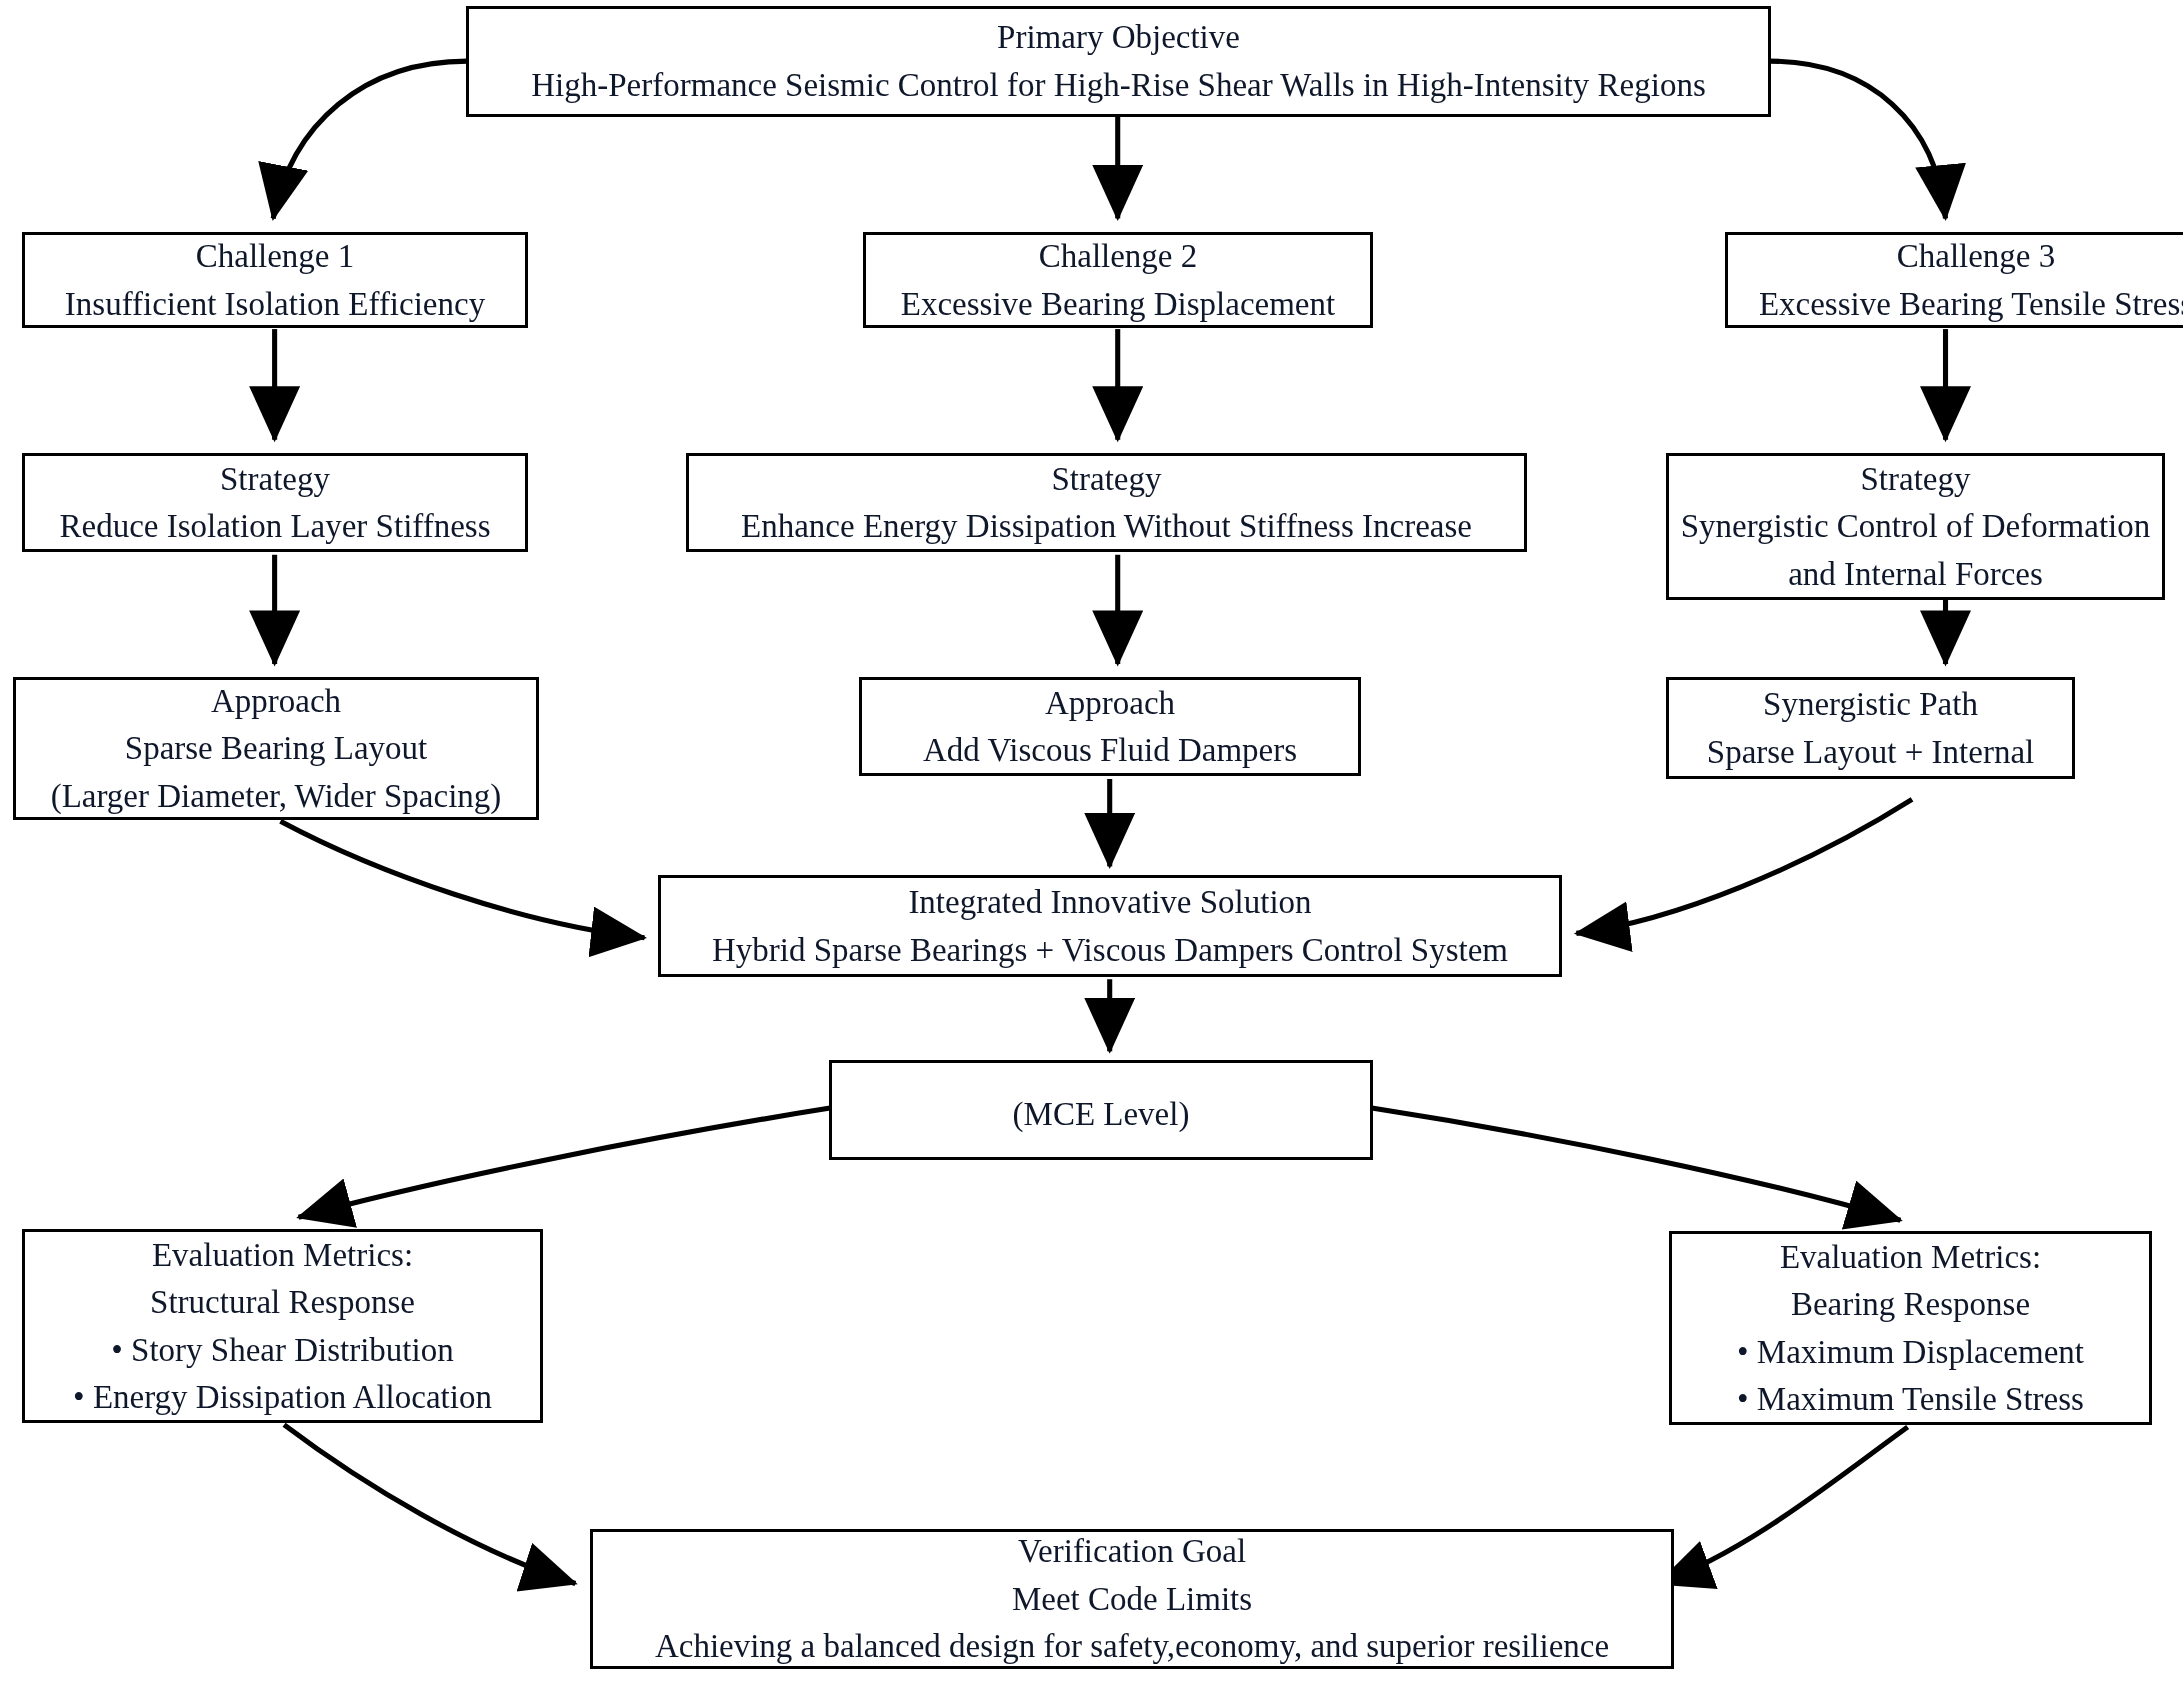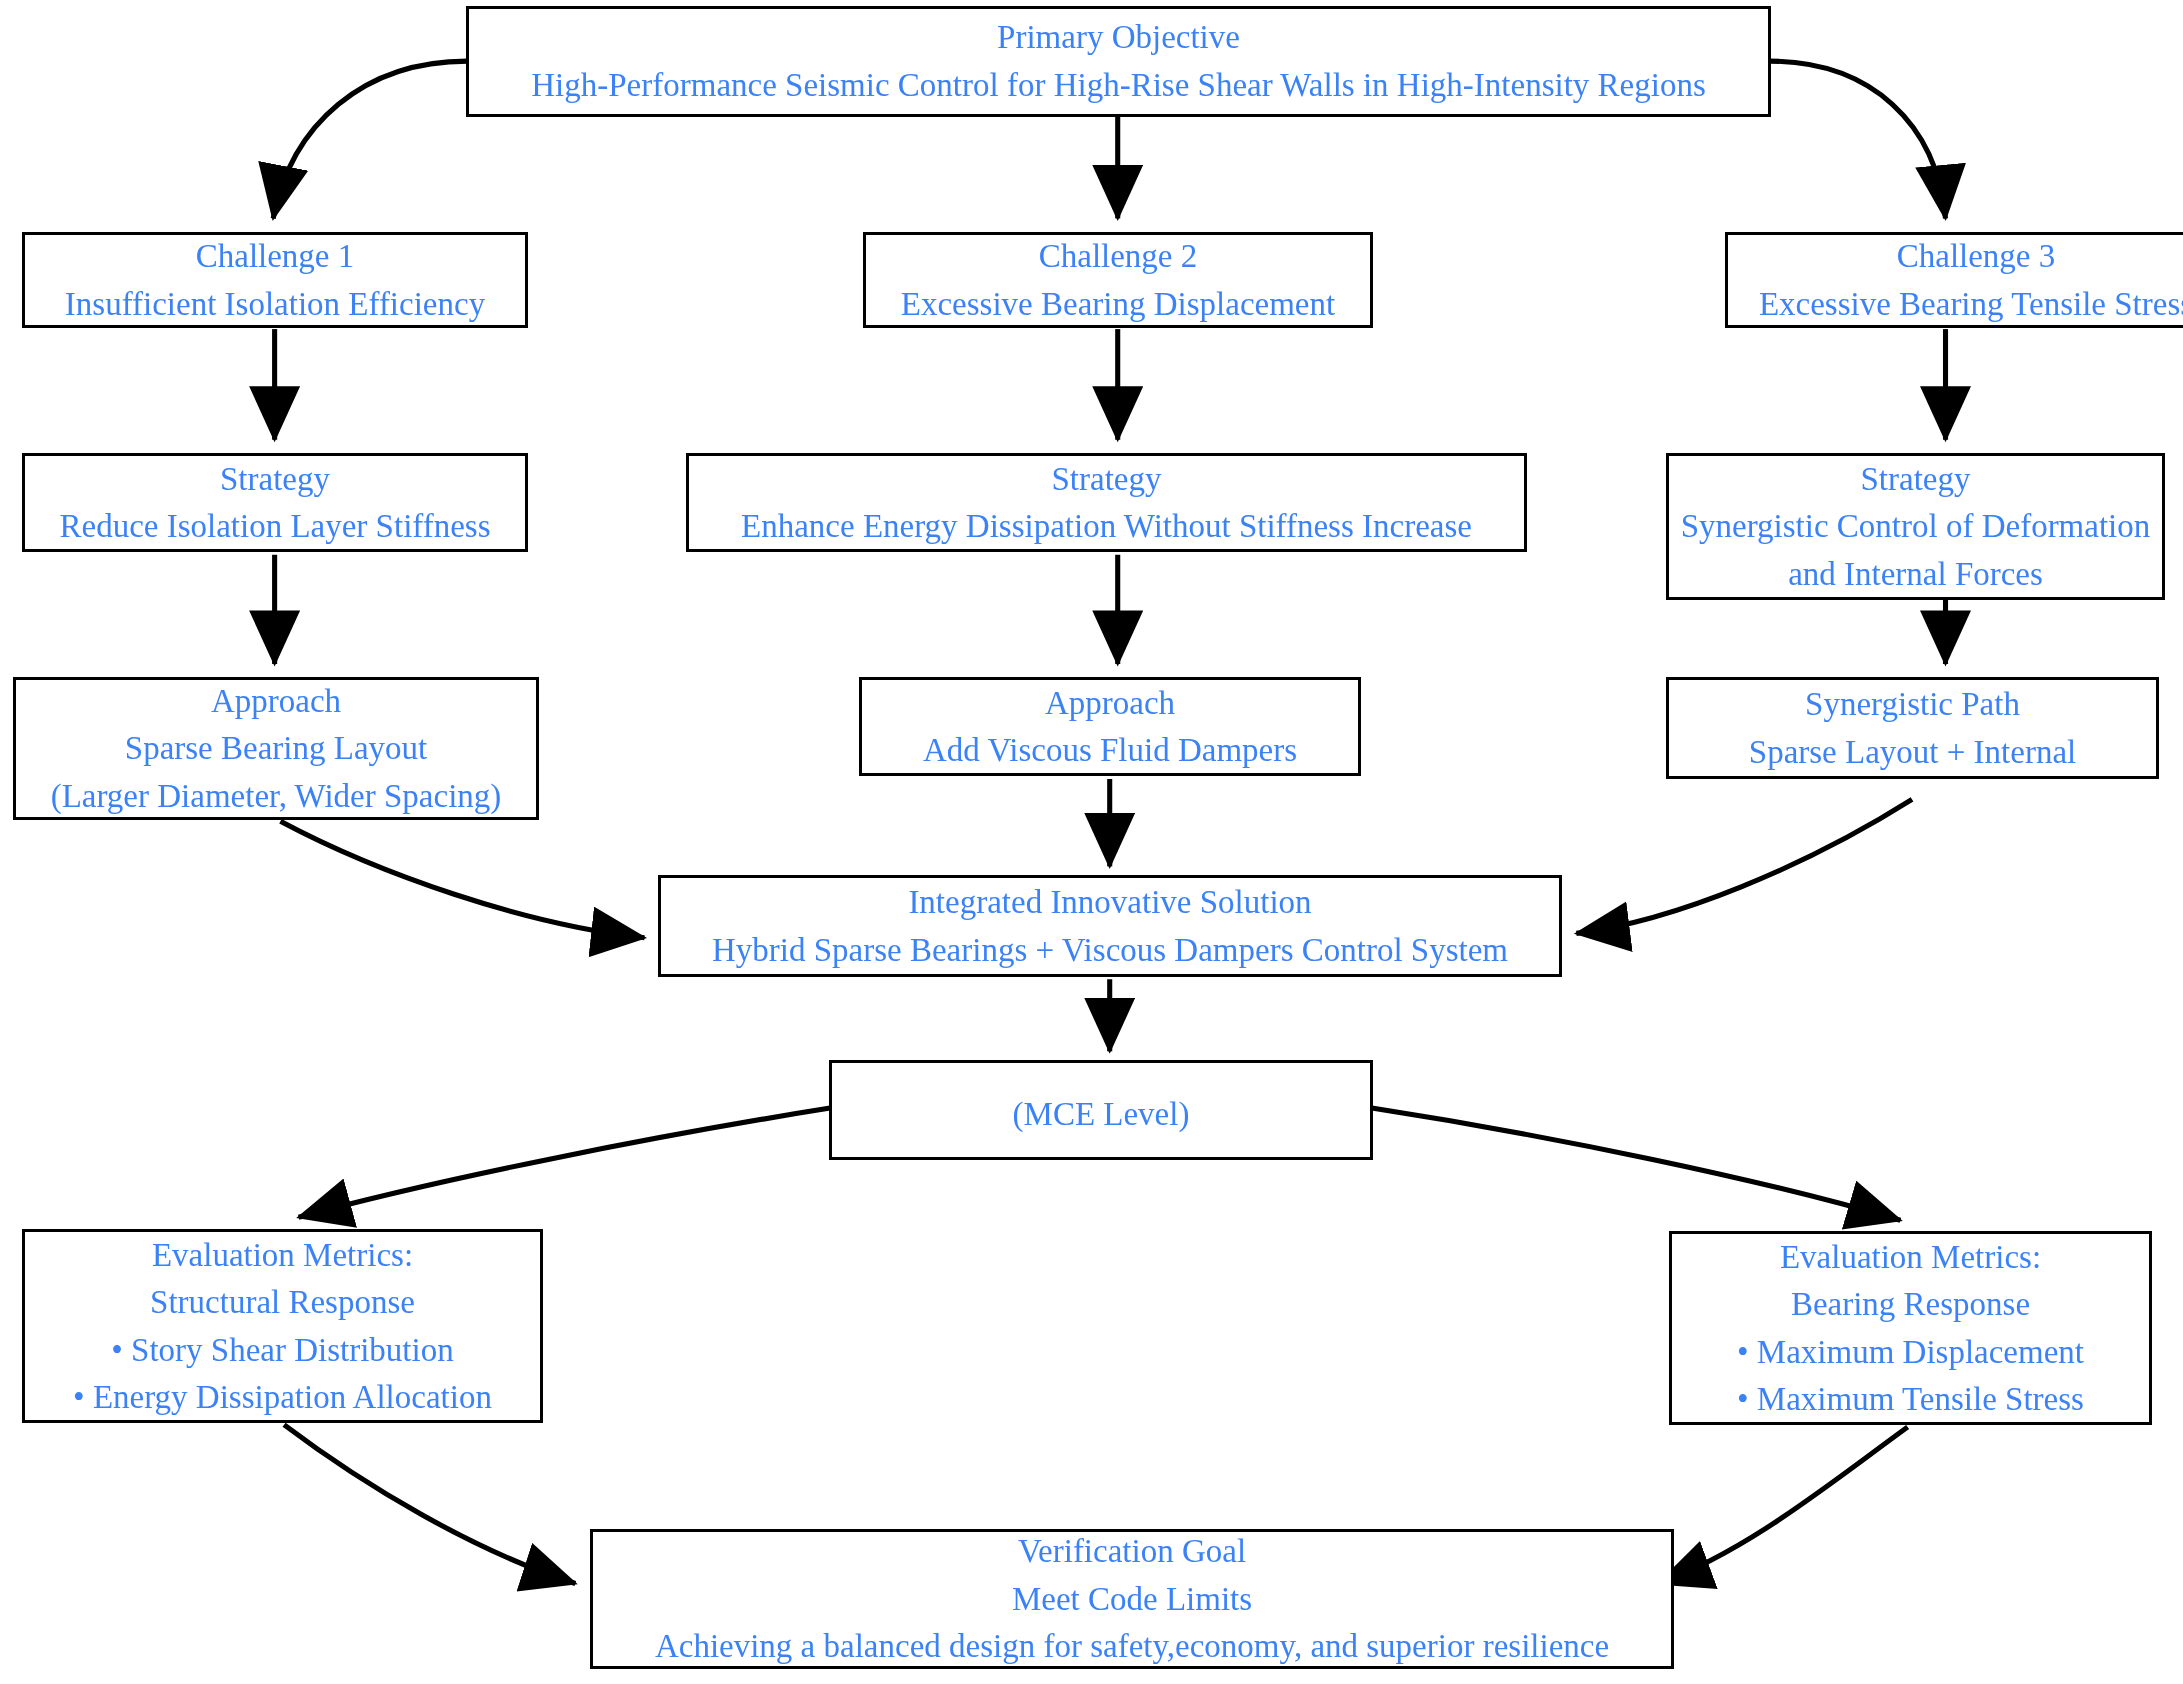--- a/index.html
+++ b/index.html
@@ -26,21 +26,21 @@
   .node {
     position: absolute;
     box-sizing: border-box;
     border: 3.6px solid #000000;
     background: #ffffff;
     display: flex;
     flex-direction: column;
     align-items: center;
     justify-content: center;
     text-align: center;
-    color: #3b82f6;
+    color: #0f172a;
     font-size: 33px;
     line-height: 1.22;
     padding: 2.9px 7.3px;
   }
   .node .line {
     display: block;
     white-space: nowrap;
   }
   .node .line.bullet {
     text-align: left;
@@ -139,21 +139,21 @@
     <span class="line">Approach</span>
     <span class="line sp">Sparse Bearing Layout</span>
     <span class="line sp">(Larger Diameter, Wider Spacing)</span>
   </div>
 
   <div class="node" style="left:859px; top:677px; width:502px; height:99px;">
     <span class="line">Approach</span>
     <span class="line sp">Add Viscous Fluid Dampers</span>
   </div>
 
-  <div class="node" style="left:1666px; top:677px; width:493px; height:102px;text-align:right;">
+  <div class="node" style="left:1666px; top:677px; width:409px; height:102px;text-align:right;">
     <span class="line">Synergistic Path</span>
     <span class="line sp">Sparse Layout + Internal</span>
   </div>
 
   <div class="node" style="left:658px; top:875px; width:904px; height:102px;">
     <span class="line">Integrated Innovative Solution</span>
     <span class="line sp">Hybrid Sparse Bearings + Viscous Dampers Control System</span>
   </div>
 
   <div class="node" style="left:829px; top:1060px; width:544px; height:100px;">

